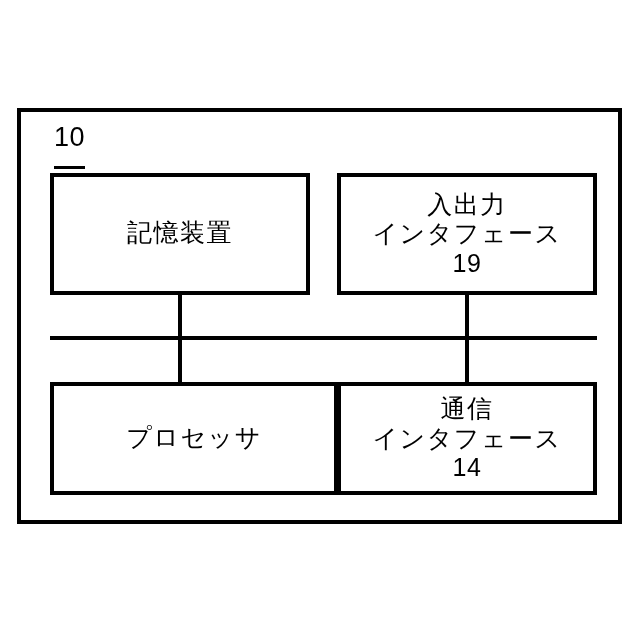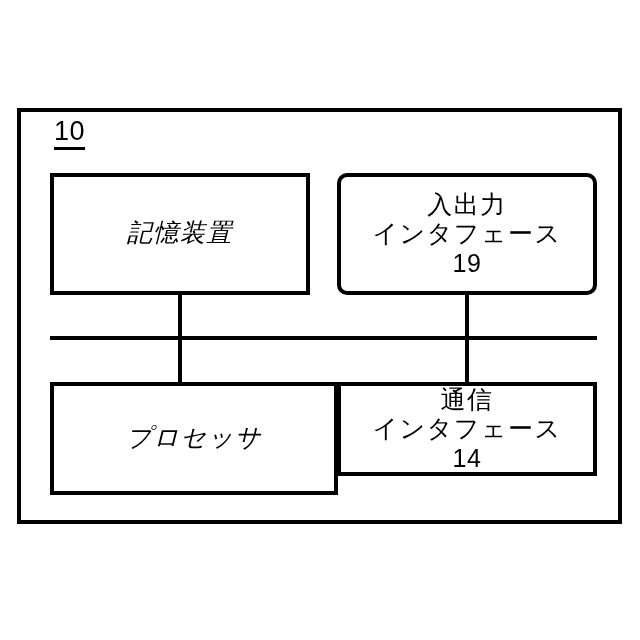--- a/index.html
+++ b/index.html
@@ -32,27 +32,27 @@
     height: 416px;
     box-sizing: border-box;
     border: 4px solid #000000;
     background: #ffffff;
   }
 
   
   .ref-numeral {
     position: absolute;
     left: 54px;
-    top: 116px;
+    top: 122px;
     font-size: 27px;
     line-height: 30px;
     letter-spacing: 0.5px;
     color: #000000;
     border-bottom: 3px solid #000000;
-    padding-bottom: 1px;
+    padding-bottom: 14px;
     font-family: "Liberation Sans", "DejaVu Sans", sans-serif;
   }
 
   
   .component-box {
     position: absolute;
     box-sizing: border-box;
     border: 4px solid #000000;
     background: #ffffff;
     display: flex;
@@ -71,27 +71,27 @@
   }
   .component-box .numeral-line {
     display: block;
     font-size: 25px;
     letter-spacing: 0.5px;
     font-family: "Liberation Sans", "DejaVu Sans", sans-serif;
   }
 
   
   #box-storage       { left: 50px;  top: 173px; width: 260px; height: 122px; }
-  #box-io-interface  { left: 337px; top: 173px; width: 260px; height: 122px; border-radius: 10px; }
+  #box-io-interface  { left: 337px; top: 173px; width: 260px; height: 122px; }
   #box-processor     { left: 50px;  top: 382px; width: 288px; height: 113px; }
-  #box-comm-interface{ left: 337px; top: 382px; width: 260px; height: 94px; }
+  #box-comm-interface{ left: 337px; top: 382px; width: 260px; height: 113px; }
 
   
   #box-storage .stack,
-  #box-processor .stack { margin-top: -2px; font-style: italic; }
+  #box-processor .stack { margin-top: -2px; }
 
   
   .bus-line {
     position: absolute;
     left: 50px;
     top: 336px;
     width: 547px;
     height: 4px;
     background: #000000;
   }

